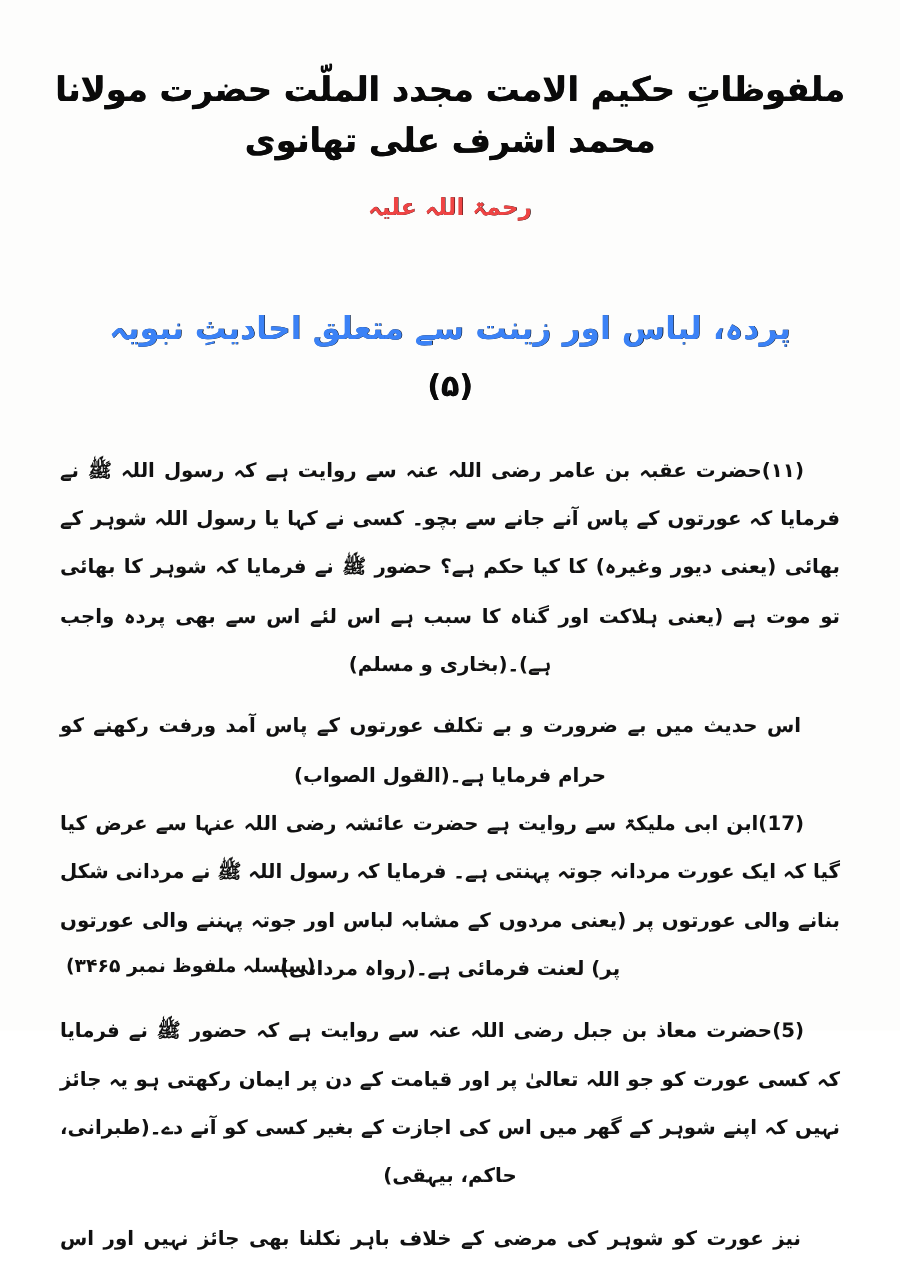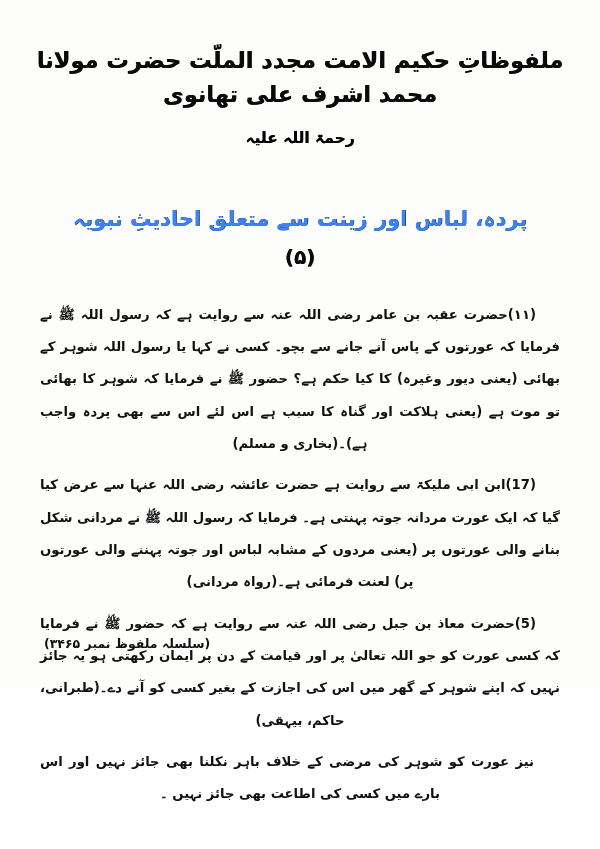--- a/index.html
+++ b/index.html
@@ -40,21 +40,21 @@
     direction: rtl;
     unicode-bidi: isolate;
     letter-spacing: -0.2px;
     padding: 0 26px;
     text-shadow: 0.35px 0 0 #0a0a0a;
   }
 
   .doc-subtitle-blessing {
     font-size: 15.5px;
     font-weight: 700;
-    color: #000000;
+    color: #ef4444;
     margin-top: 17px;
     direction: rtl;
     unicode-bidi: isolate;
     text-shadow: 0.3px 0 0 #0d0d0d;
   }
 
   
   .section-heading {
     width: 100%;
     text-align: center;
@@ -136,20 +136,23 @@
   <div class="section-heading">پردہ، لباس اور زینت سے متعلق احادیثِ نبویہ</div>
 
   <div class="section-number">(۵)</div>
 
   <div class="body-text">
 
     <p class="hadith">
       <span>(۱۱)</span><span>حضرت عقبہ بن عامر رضی اللہ عنہ سے روایت ہے کہ رسول اللہ ﷺ نے فرمایا کہ عورتوں کے پاس آنے جانے سے بچو۔ کسی نے کہا یا رسول اللہ شوہر کے بھائی (یعنی دیور وغیرہ) کا کیا حکم ہے؟ حضور ﷺ نے فرمایا کہ شوہر کا بھائی تو موت ہے (یعنی ہلاکت اور گناہ کا سبب ہے اس لئے اس سے بھی پردہ واجب ہے)۔</span><span>(بخاری و مسلم)</span>
     </p>
 
+    <p class="note-line">
+      <span>اس حدیث میں بے ضرورت و بے تکلف عورتوں کے پاس آمد ورفت رکھنے کو حرام فرمایا ہے۔</span><span>(القول الصواب)</span>
+    </p>
 
     <p class="hadith">
       <span>(17)</span><span>ابن ابی ملیکۃ سے روایت ہے حضرت عائشہ رضی اللہ عنہا سے عرض کیا گیا کہ ایک عورت مردانہ جوتہ پہنتی ہے۔ فرمایا کہ رسول اللہ ﷺ نے مردانی شکل بنانے والی عورتوں پر (یعنی مردوں کے مشابہ لباس اور جوتہ پہننے والی عورتوں پر) لعنت فرمائی ہے۔</span><span>(رواہ مردانی)</span>
     </p>
 
     <p class="hadith">
       <span>(5)</span><span>حضرت معاذ بن جبل رضی اللہ عنہ سے روایت ہے کہ حضور ﷺ نے فرمایا کہ کسی عورت کو جو اللہ تعالیٰ پر اور قیامت کے دن پر ایمان رکھتی ہو یہ جائز نہیں کہ اپنے شوہر کے گھر میں اس کی اجازت کے بغیر کسی کو آنے دے۔</span><span>(طبرانی، حاکم، بیہقی)</span>
     </p>
 
     <p class="note-line">

